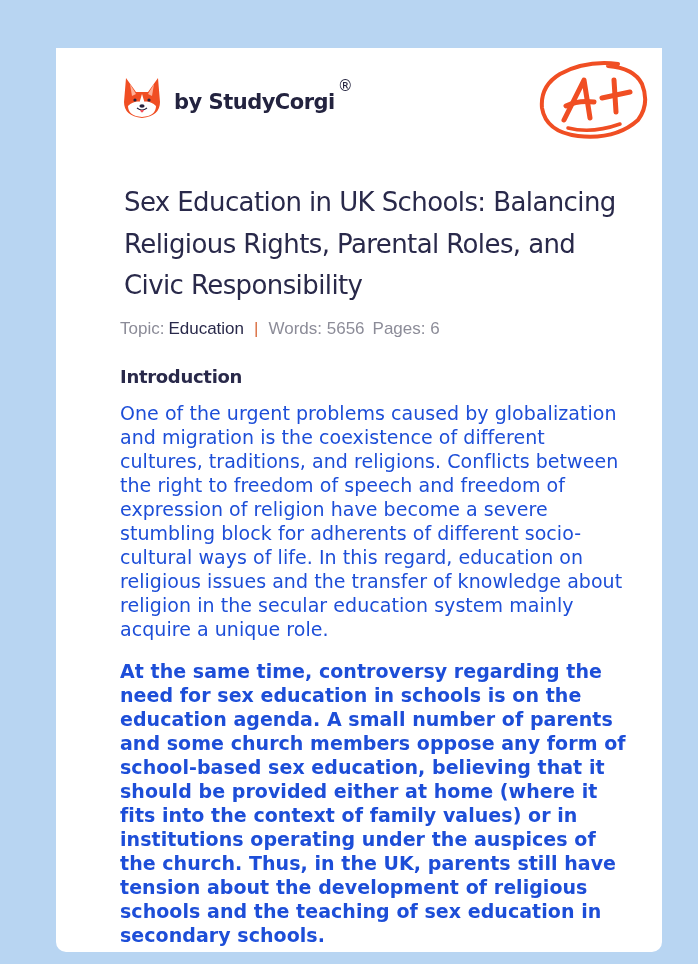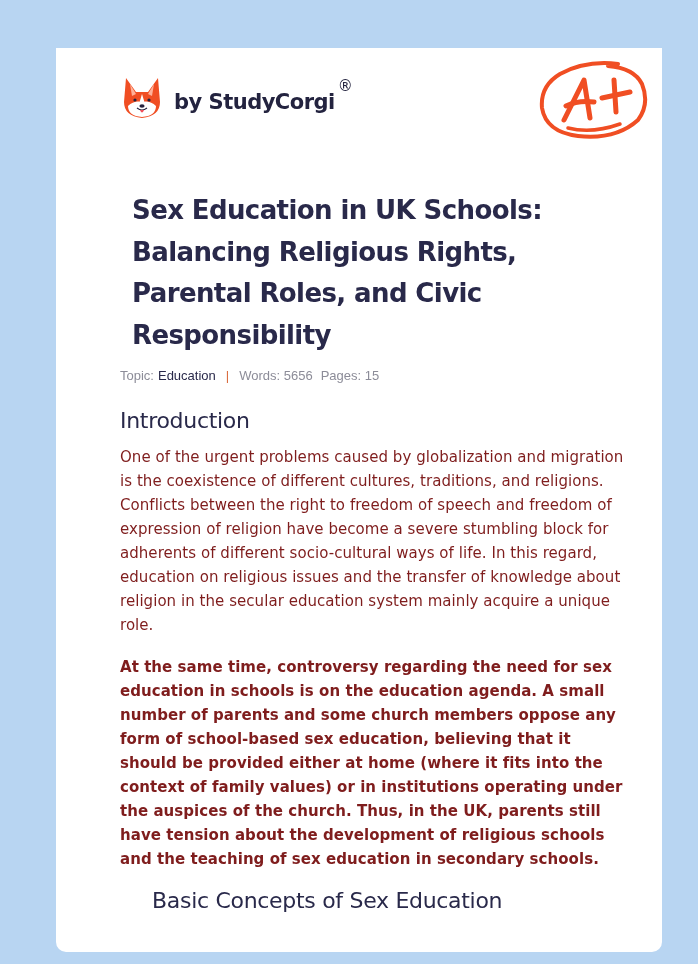--- a/index.html
+++ b/index.html
@@ -66,62 +66,62 @@
       width: 112px;
       height: 82px;
     }
     .content {
       position: absolute;
       left: 64px;
       top: 130px;
       width: 510px;
     }
     h1 {
-      margin: 12px;
+      margin: 4px;
       font-family: "DejaVu Sans", sans-serif;
-      font-weight: bold;
+      font-weight: normal;
       font-size: 26px;
       line-height: 41.5px;
       letter-spacing: -0.6px;
       color: #29294a;
     }
     .meta {
       margin-top: 12px;
-      font-size: 13px;
+      font-size: 17px;
       color: #8c8c98;
       display: flex;
       align-items: center;
     }
     .meta .topic-value {
       color: #29294a;
       margin-left: 4px;
       text-align: right;
     }
     .meta .sep {
       color: #d96a3c;
       margin: 0 10px;
     }
     .meta .pages {
       margin-left: 8px;
     }
     h2 {
       margin: 26px 0 0 0;
       font-family: "DejaVu Sans", sans-serif;
-      font-weight: normal;
-      font-size: 22px;
+      font-weight: bold;
+      font-size: 18px;
       line-height: 24px;
       letter-spacing: -0.3px;
       color: #29294a;
     }
     p {
       margin: 12px 0 0 0;
       font-family: "DejaVu Sans", sans-serif;
-      font-size: 15px;
+      font-size: 19px;
       line-height: 24px;
-      color: #7f1d1d;
+      color: #1d4ed8;
       letter-spacing: 0.05px;
     }
     p + p {
       margin-top: 18px;
       font-weight: bold;
     }
     h2.sec2 {
       margin-top: 18px;
       margin-left: 32px;
     }
@@ -158,21 +158,21 @@
   </div>
 
   <div class="content">
     <h1>Sex Education in UK Schools: Balancing Religious Rights, Parental Roles, and Civic Responsibility</h1>
 
     <div class="meta">
       <span>Topic:</span>
       <span class="topic-value">Education</span>
       <span class="sep">|</span>
       <span>Words: 5656</span>
-      <span class="pages">Pages: 15</span>
+      <span class="pages">Pages: 6</span>
     </div>
 
     <h2>Introduction</h2>
     <p>One of the urgent problems caused by globalization and migration is the coexistence of different cultures, traditions, and religions. Conflicts between the right to freedom of speech and freedom of expression of religion have become a severe stumbling block for adherents of different socio-cultural ways of life. In this regard, education on religious issues and the transfer of knowledge about religion in the secular education system mainly acquire a unique role.</p>
     <p>At the same time, controversy regarding the need for sex education in schools is on the education agenda. A small number of parents and some church members oppose any form of school-based sex education, believing that it should be provided either at home (where it fits into the context of family values) or in institutions operating under the auspices of the church. Thus, in the UK, parents still have tension about the development of religious schools and the teaching of sex education in secondary schools.</p>
 
     <h2 class="sec2">Basic Concepts of Sex Education</h2>
   </div>
 </div>
 

